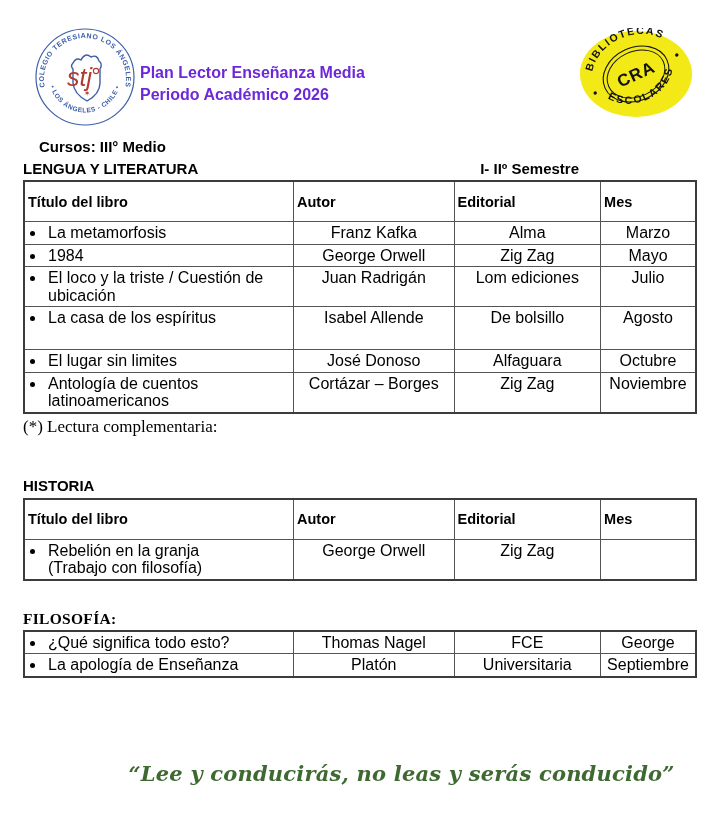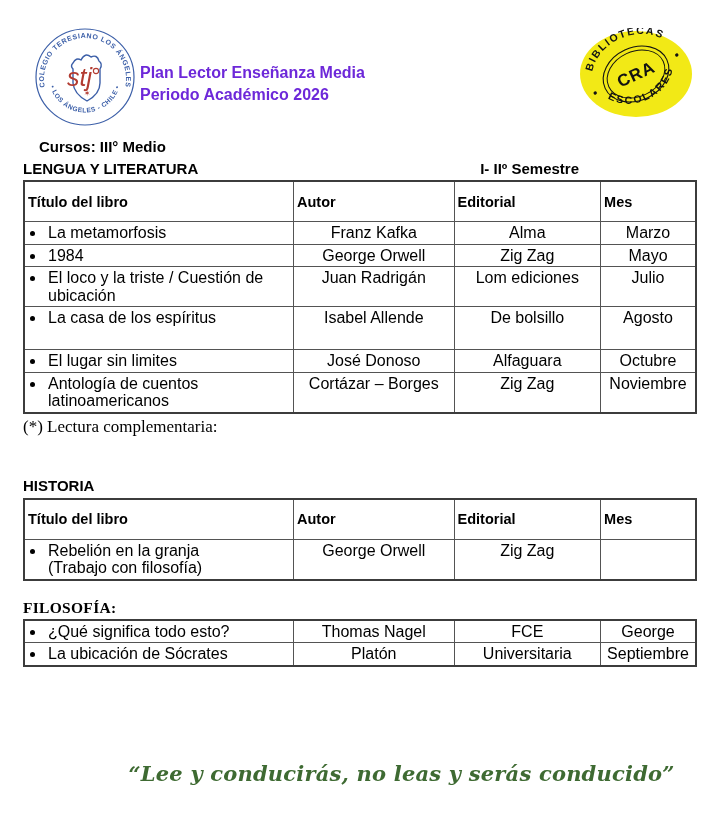--- a/index.html
+++ b/index.html
@@ -15,21 +15,21 @@
     font-weight:bold; font-size:16px; line-height:22px; color:#6d28d9;
   }
   
   .main { position:absolute; top:137px; left:23px; width:674px; }
   .course-line { font-size:15px; font-weight:bold; line-height:19px; margin-bottom:3px;margin-left:16px; }
   .section-heading-row { display:flex; justify-content:space-between; align-items:center; }
   .section-heading { font-size:15px; font-weight:bold; line-height:19px; }
   .section-heading.serif { font-family:"Liberation Serif", serif; font-size:15.5px; letter-spacing:0.3px; }
   .heading-right { font-size:15px; font-weight:bold; padding-right:118px; }
   .mt-historia { margin-top:40px; margin-bottom:3px; }
-  .mt-filosofia { margin-top:17px; margin-bottom:2px; }
+  .mt-filosofia { margin-top:28px; margin-bottom:2px; }
 
   table.books {
     width:100%; border-collapse:collapse; table-layout:fixed;
     border:2px solid var(--border-dark,#3c3c3c); margin-top:2px;
   }
   table.books col.c-title { width:40.1%; }
   table.books col.c-author { width:23.9%; }
   table.books col.c-publisher { width:21.8%; }
   table.books col.c-month { width:14.2%; }
   table.books th {
@@ -212,21 +212,21 @@
           <col class="c-month">
         </colgroup>
       <tbody>
           <tr>
             <td class="cell-title"><span class="bullet"></span><span class="title-text">¿Qué significa todo esto?</span></td>
             <td class="cell-center">Thomas Nagel</td>
             <td class="cell-center">FCE</td>
             <td class="cell-center">George</td>
           </tr>
           <tr>
-            <td class="cell-title"><span class="bullet"></span><span class="title-text">La ubicación de Sócrates</span></td>
+            <td class="cell-title"><span class="bullet"></span><span class="title-text">La apología de Enseñanza</span></td>
             <td class="cell-center">Platón</td>
             <td class="cell-center">Universitaria</td>
             <td class="cell-center">Septiembre</td>
           </tr>
         </tbody>
     </table>
 
   </div>
 
   <div class="quote">“Lee y conducirás, no leas y serás conducido”</div>

